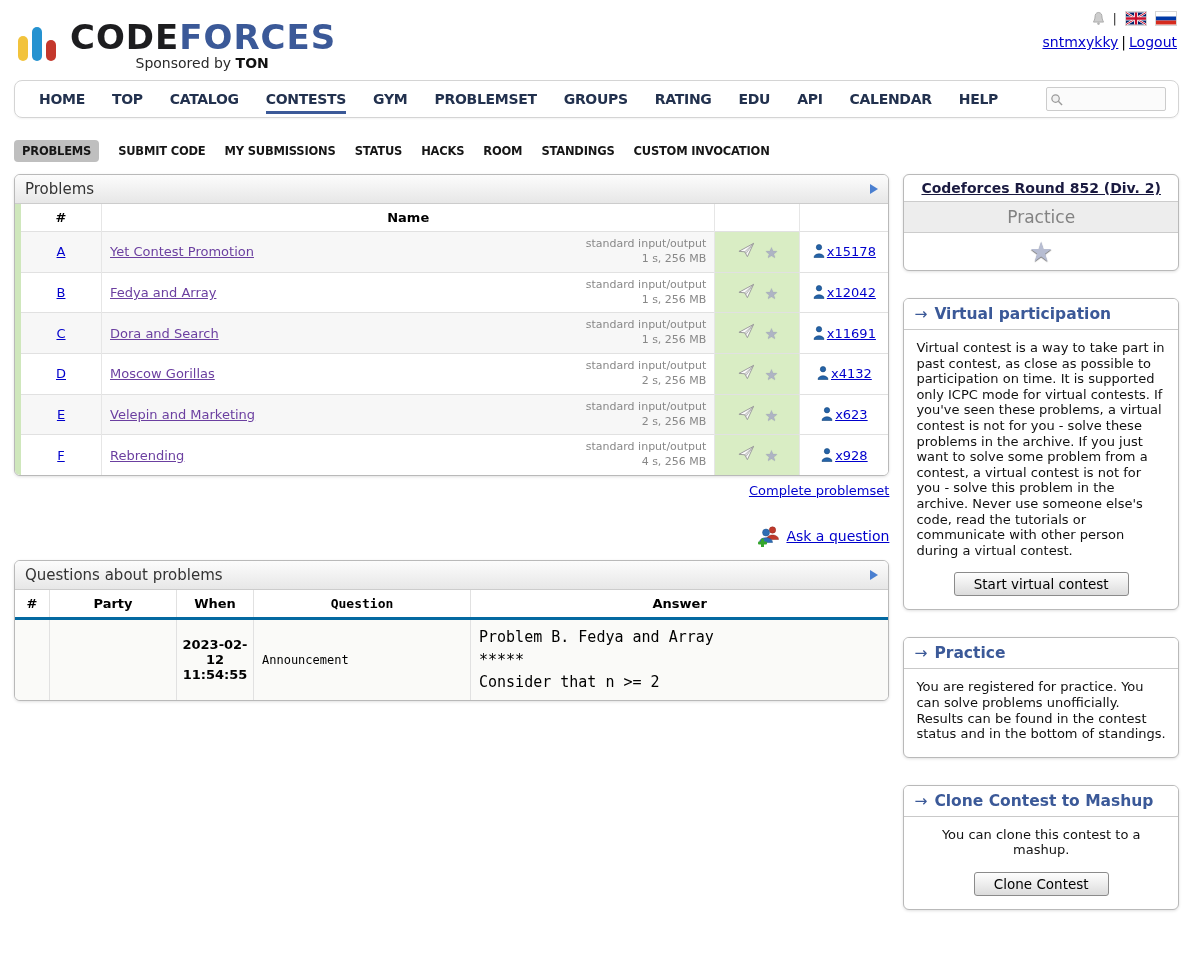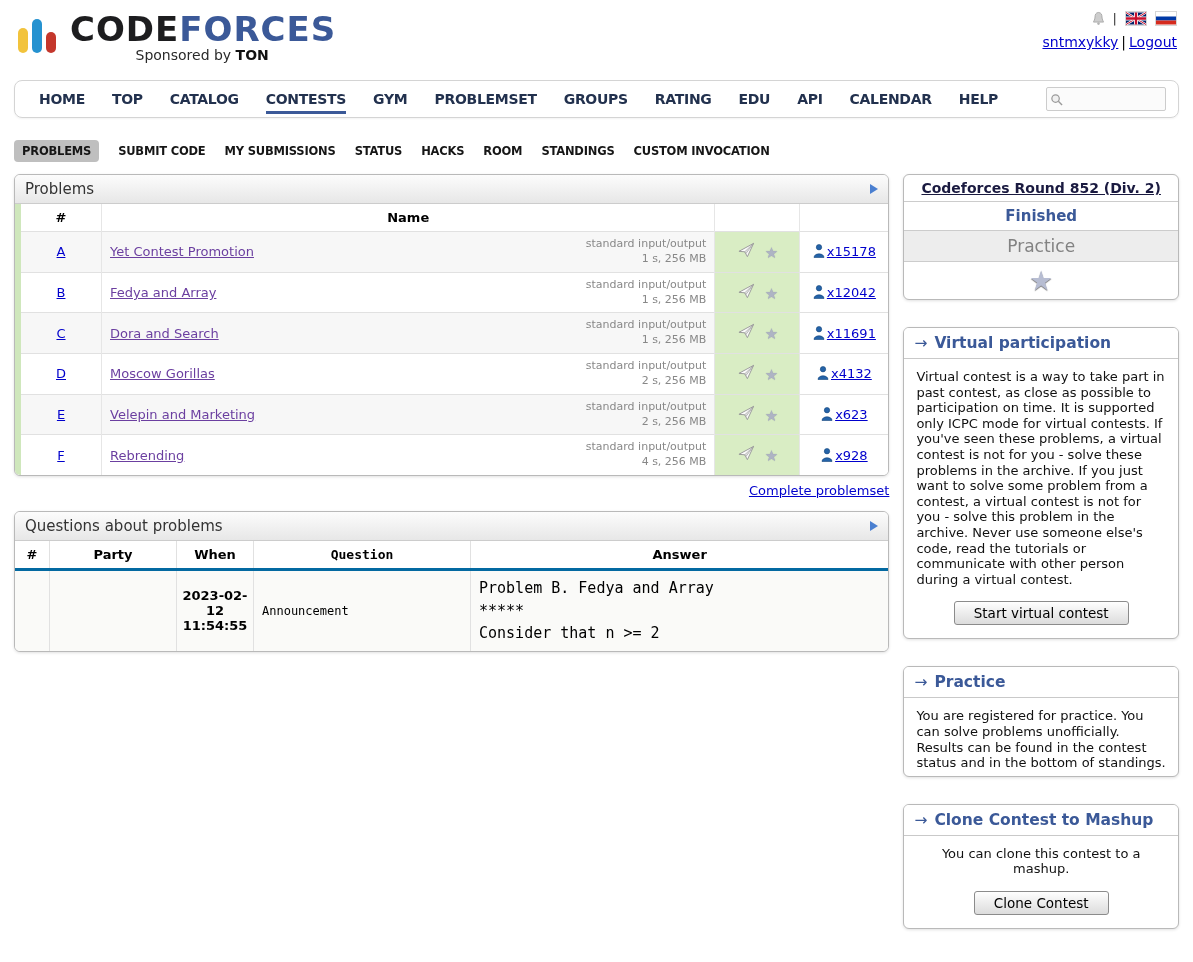--- a/index.html
+++ b/index.html
@@ -7,21 +7,21 @@
     width:1193px;height:962px;overflow:hidden;background:#fff;color:#000;
     font-family:"DejaVu Sans","Liberation Sans",sans-serif;font-size:13px;
     position:relative;
   }
   a{text-decoration:underline;text-align:right;}
   .link-blue{color:#0000cc;}
   .link-visited{color:#6b3fa0;}
 
   
   .header{position:relative;height:80px;}
-  .logo{position:absolute;left:18px;top:12px;display:flex;align-items:flex-end;}
+  .logo{position:absolute;left:18px;top:20px;display:flex;align-items:flex-end;}
   .logo-bars{display:flex;align-items:flex-end;gap:4px;margin-right:14px;margin-bottom:10px;}
   .bar{width:10px;border-radius:5px;}
   .bar-y{height:25px;background:#f2c33c;}
   .bar-b{height:34px;background:#2592d0;}
   .bar-r{height:21px;background:#c4372c;}
   .logo-textwrap{display:flex;flex-direction:column;}
   .logo-title{font-size:34px;font-weight:bold;letter-spacing:1px;line-height:1;}
   .logo-code{color:#1d1d1f;}
   .logo-forces{color:#3b5998;}
   .logo-sub{font-size:14px;color:#2a2a2a;text-align:center;margin-top:1px;padding-right:2px;}
@@ -380,20 +380,31 @@
             </td>
           </tr>
         </tbody>
       </table>
     </div>
 
     <div class="below-links">
       <a href="#" class="link-blue">Complete problemset</a>
     </div>
 
+    <div class="askq">
+      <svg width="24" height="22" viewBox="0 0 24 22">
+        <circle cx="15.5" cy="5" r="3.2" fill="#c0392b" stroke="#8e2a20" stroke-width="0.5"></circle>
+        <path d="M9.5 14.5 C9.5 8.5 21.5 8.5 21.5 14.5 Z" fill="#c0392b" stroke="#8e2a20" stroke-width="0.5"></path>
+        <circle cx="9" cy="7.5" r="3.5" fill="#2e6db4" stroke="#1d4f88" stroke-width="0.5"></circle>
+        <path d="M2.5 17.5 C2.5 11 15.5 11 15.5 17.5 Z" fill="#2e6db4" stroke="#1d4f88" stroke-width="0.5"></path>
+        <rect x="1" y="16.5" width="9" height="3" rx="1" fill="#35a62c"></rect>
+        <rect x="4" y="13.5" width="3" height="9" rx="1" fill="#35a62c"></rect>
+      </svg>
+      <a href="#" class="link-blue">Ask a question</a>
+    </div>
 
     <div class="roundbox qbox">
       <div class="caption">
         <span>Questions about problems</span>
         <span class="tri-right"></span>
       </div>
       <table class="qtable">
         <thead>
           <tr>
             <th class="q-num">#</th>
@@ -416,42 +427,41 @@
         </tbody>
       </table>
     </div>
 
   </div>
 
   <div class="sidebar">
 
     <div class="roundbox sidebox contestbox">
       <div class="row ct-title"><a href="#">Codeforces Round 852 (Div. 2)</a></div>
-      <div class="row ct-status">Finished</div>
       <div class="row ct-mode">Practice</div>
       <div class="row ct-star"><span class="bigstar">★</span></div>
     </div>
 
     <div class="roundbox sidebox">
       <div class="side-caption">
         <span class="arrow">→</span>
         <span>Virtual participation</span>
       </div>
       <div class="side-body">Virtual contest is a way to take part in past contest, as close as possible to participation on time. It is supported only ICPC mode for virtual contests. If you've seen these problems, a virtual contest is not for you - solve these problems in the archive. If you just want to solve some problem from a contest, a virtual contest is not for you - solve this problem in the archive. Never use someone else's code, read the tutorials or communicate with other person during a virtual contest.</div>
       <div class="btnrow">
         <button class="cfbtn">Start virtual contest</button>
       </div>
     </div>
 
     <div class="roundbox sidebox">
       <div class="side-caption">
         <span class="arrow">→</span>
         <span>Practice</span>
       </div>
-      <div class="side-body" style="padding-bottom:5px;">You are registered for practice. You can solve problems unofficially. Results can be found in the contest status and in the bottom of standings.</div>
+      <div class="side-body" style="padding-bottom:15px;">You are registered for practice. You can solve problems unofficially. Results can be found in the contest status and in the bottom of standings.</div>
     </div>
 
     <div class="roundbox sidebox">
       <div class="side-caption">
         <span class="arrow">→</span>
         <span>Clone Contest to Mashup</span>
       </div>
       <div class="side-body center">You can clone this contest to a mashup.</div>
       <div class="btnrow">
         <button class="cfbtn">Clone Contest</button>

